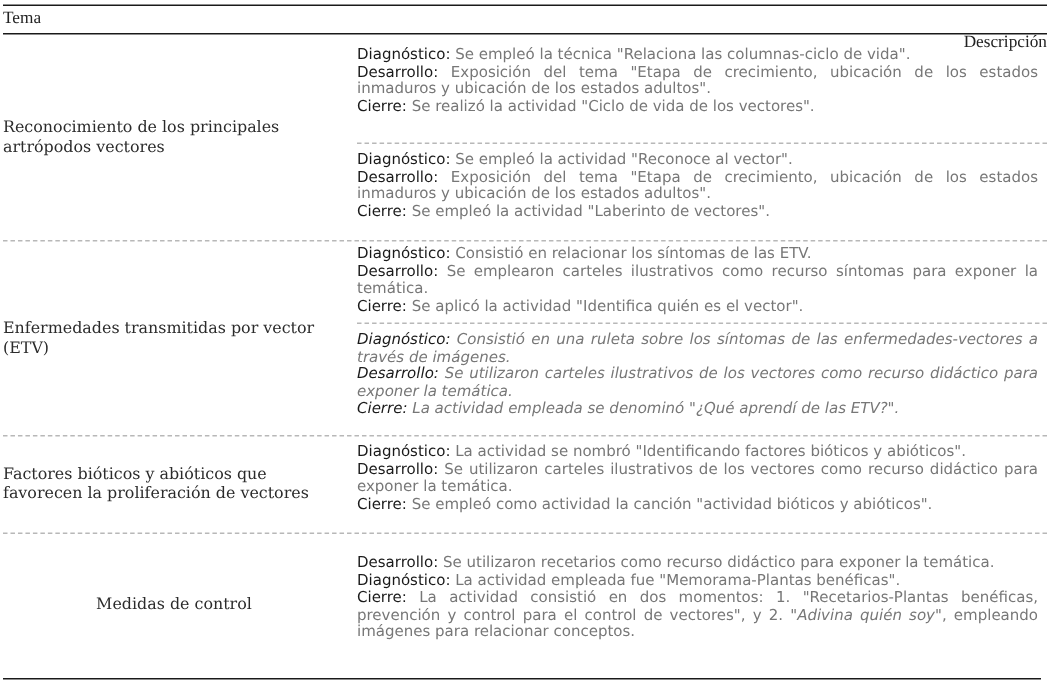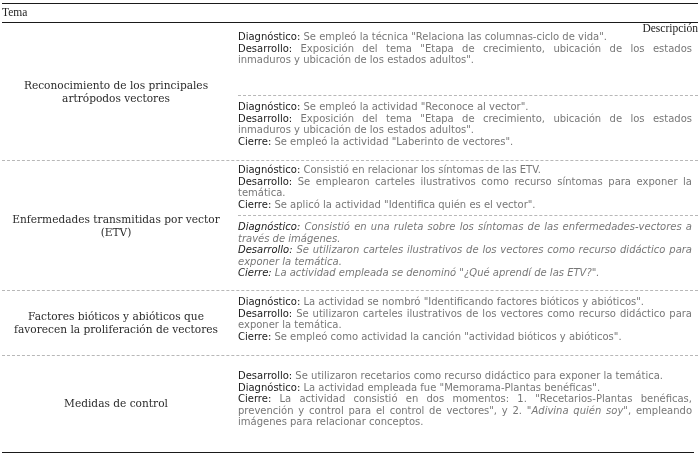--- a/index.html
+++ b/index.html
@@ -16,21 +16,21 @@
     font-family: "Liberation Serif", "DejaVu Serif", serif;
     font-size: 11.5px; color: #222;
   }
   .header .h1 { position: absolute; left: 0; width: 222px; text-align: left; top: 2px; }
   .header .h2 { position: absolute; left: 222px; right: 0; text-align: right; top: 18px; }
 
   .row { position: absolute; left: 0; right: 0; }
   .row.sep { border-bottom: 1px dashed #b8b8b8; }
   .tema {
     position: absolute; left: 0; width: 228px; top: 0; bottom: 0;
-    display: flex; align-items: center; justify-content: center; text-align: center;
+    display: flex; align-items: center; justify-content: center; text-align: left;
     font-size: 10.6px; line-height: 13px; color: #2b2b2b;
   }
   .sub { position: absolute; left: 236px; right: 0; }
   .sub.sep { border-bottom: 1px dashed #b8b8b8; }
   .line {
     font-family: "DejaVu Sans", "Liberation Sans", sans-serif;
     font-size: 10px; line-height: 11.6px; color: #777;
     text-align: justify; padding-right: 6px;
   }
   .lbl { color: #1a1a1a; }
@@ -45,20 +45,21 @@
   <div class="header">
     <span class="h1">Tema</span>
     <span class="h2">Descripción</span>
   </div>
 
   <div class="row sep" style="top:20px; height:137px;">
     <div class="tema">Reconocimiento de los principales artrópodos vectores</div>
     <div class="sub sep" style="top:8px; height:64px;">
       <div class="line"><span class="lbl">Diagnóstico:</span><span> Se empleó la técnica "Relaciona las columnas-ciclo de vida".</span></div>
       <div class="line"><span class="lbl">Desarrollo:</span><span> Exposición del tema "Etapa de crecimiento, ubicación de los estados inmaduros y ubicación de los estados adultos".</span></div>
+      <div class="line"><span class="lbl">Cierre:</span><span> Se realizó la actividad "Ciclo de vida de los vectores".</span></div>
     </div>
     <div class="sub" style="top:78px;">
       <div class="line"><span class="lbl">Diagnóstico:</span><span> Se empleó la actividad "Reconoce al vector".</span></div>
       <div class="line"><span class="lbl">Desarrollo:</span><span> Exposición del tema "Etapa de crecimiento, ubicación de los estados inmaduros y ubicación de los estados adultos".</span></div>
       <div class="line"><span class="lbl">Cierre:</span><span> Se empleó la actividad "Laberinto de vectores".</span></div>
     </div>
   </div>
 
   <div class="row sep" style="top:158px; height:129px;">
     <div class="tema">Enfermedades transmitidas por vector (ETV)</div>

